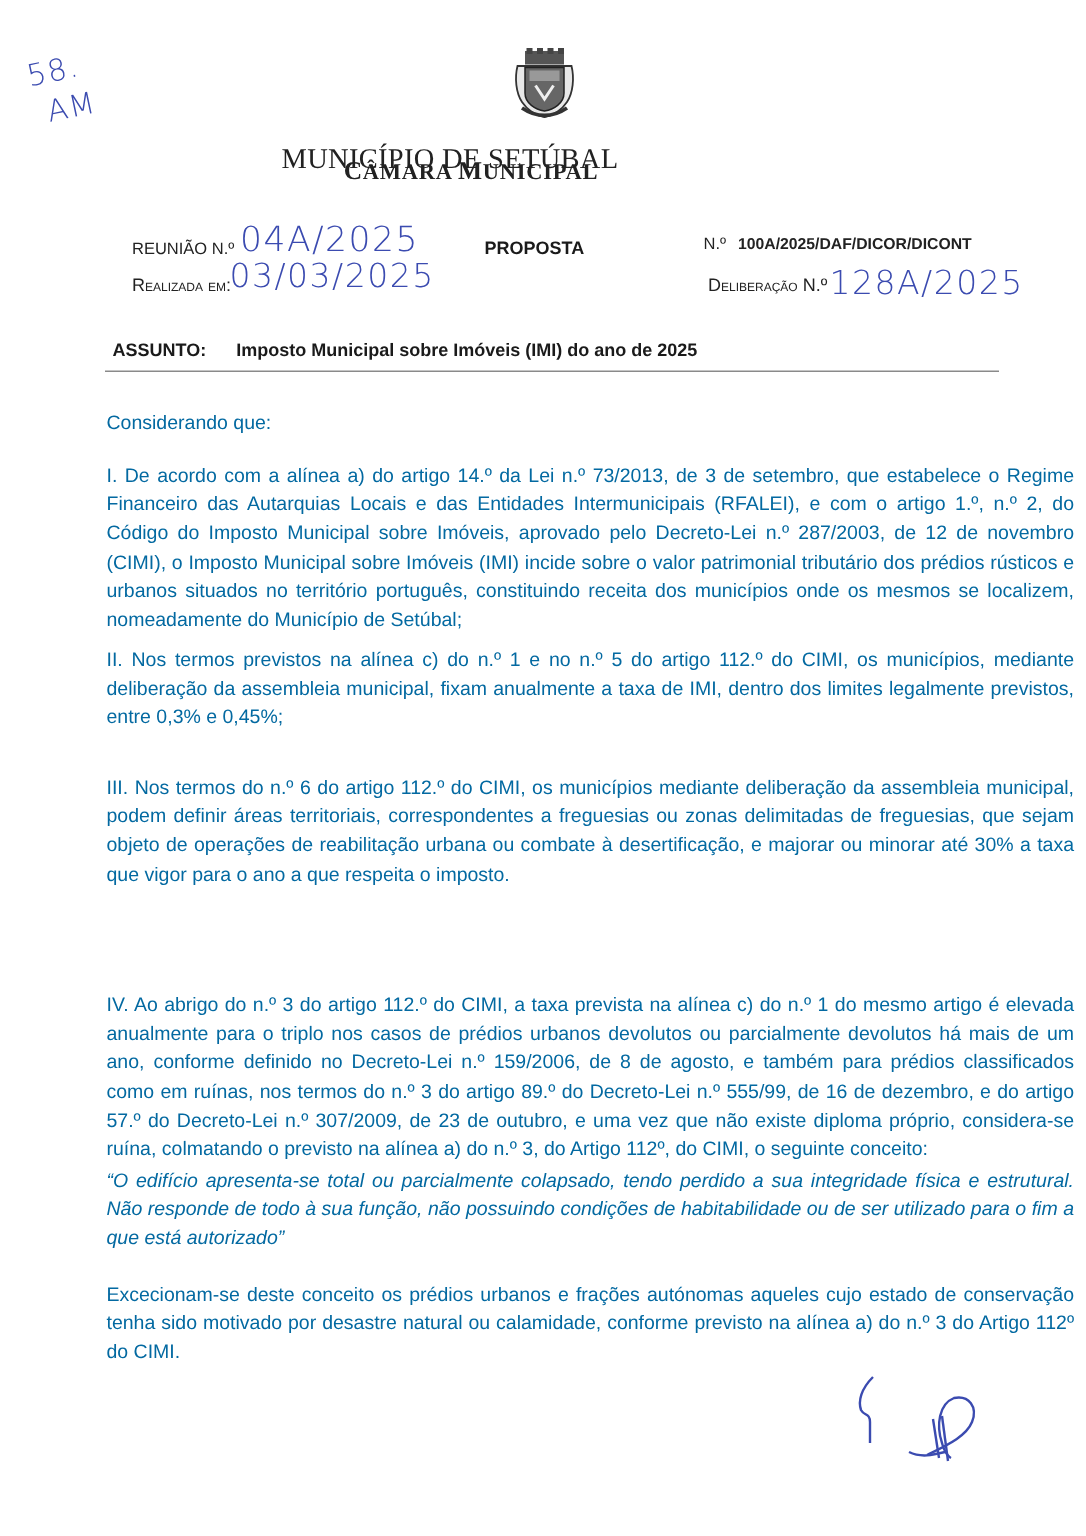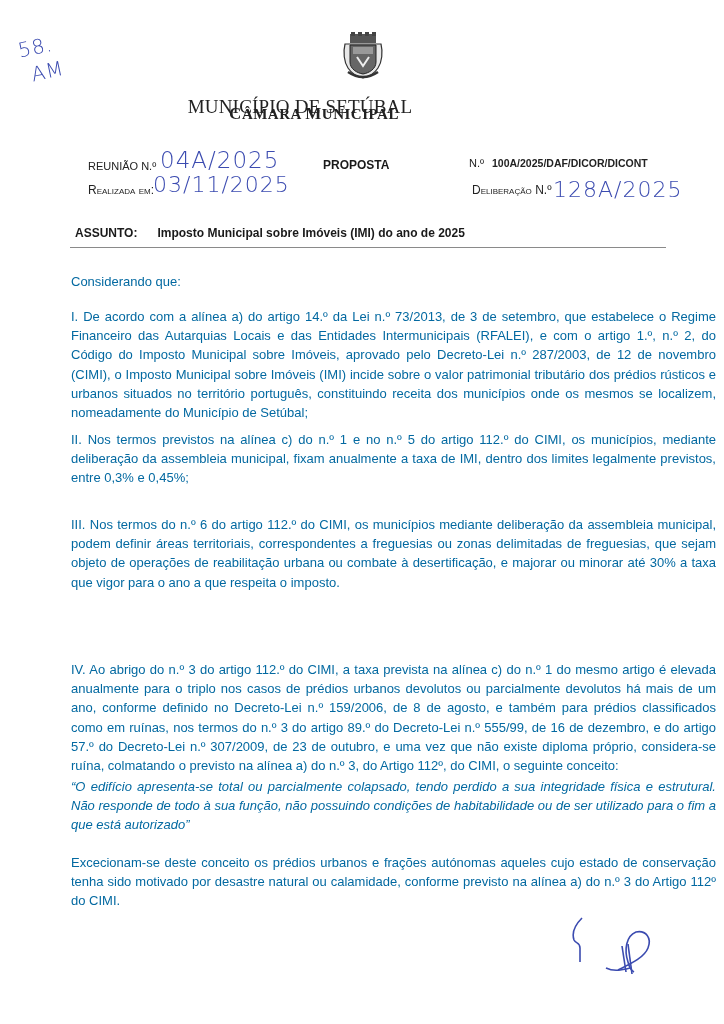--- a/index.html
+++ b/index.html
@@ -89,21 +89,21 @@
   <path d="M6 40 Q21 50 36 40" stroke="#333" stroke-width="2.5" fill="none"></path>
 </svg>
 
 <div class="muni-title">MUNICÍPIO DE SETÚBAL</div>
 <div class="camara-title"><span class="big">C</span><span>ÂMARA </span><span class="big">M</span><span>UNICIPAL</span></div>
 
 <div class="meta-label caps" style="left:76px; top:160px;">REUNIÃO N.º</div>
 <div class="hand hw-reuniao">04A/2025</div>
 
 <div class="meta-label" style="left:76px; top:183px; font-size:12px;">Realizada em:</div>
-<div class="hand hw-data">03/11/2025</div>
+<div class="hand hw-data">03/03/2025</div>
 
 <div class="proposta">PROPOSTA</div>
 
 <div class="meta-label caps" style="left:457px; top:157px;">N.º</div>
 <div class="numref">100A/2025/DAF/DICOR/DICONT</div>
 
 <div class="meta-label" style="left:460px; top:183px; font-size:12px;">Deliberação N.º</div>
 <div class="hand hw-delib">128A/2025</div>
 
 <div class="assunto">

